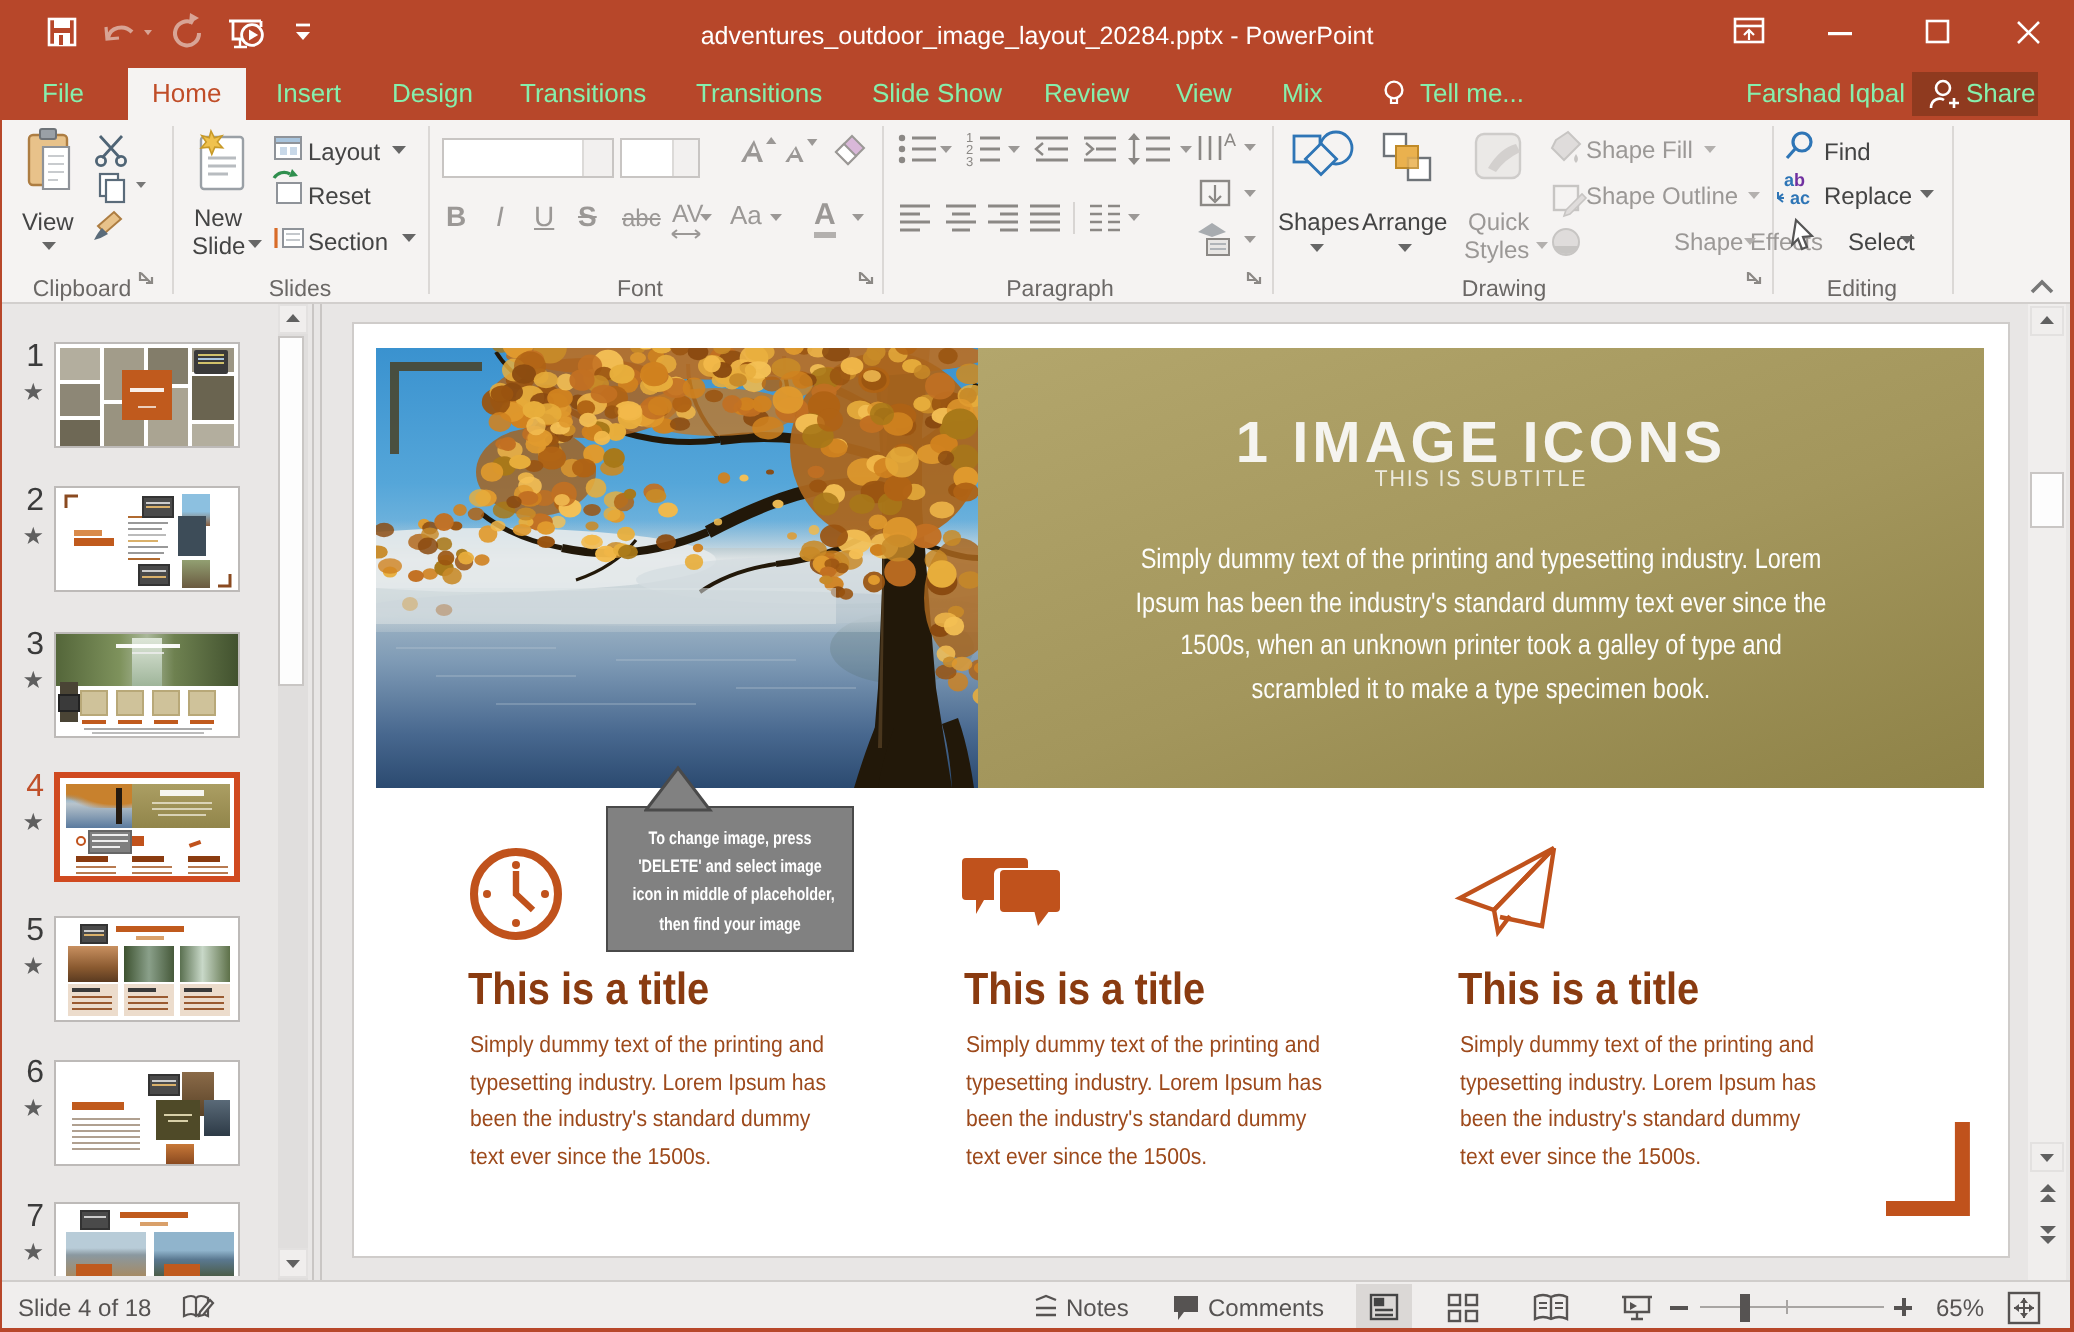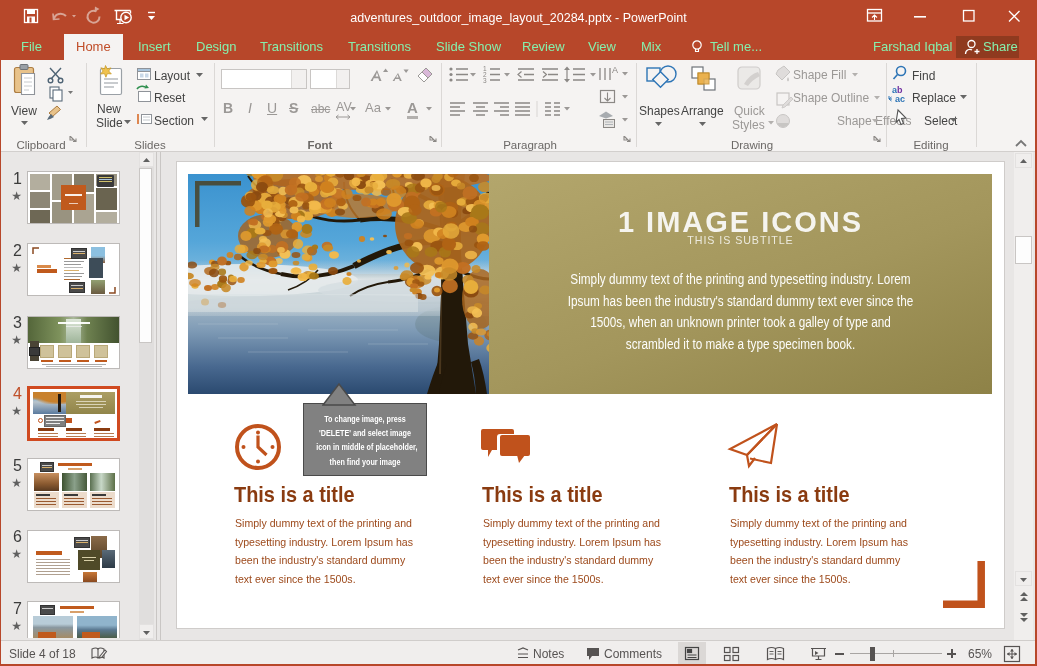--- a/index.html
+++ b/index.html
@@ -122,21 +122,21 @@
 
   <div class="gsep" style="left:86px;"></div>
   <div class="gsep" style="left:214px;"></div>
   <div class="gsep" style="left:441px;"></div>
   <div class="gsep" style="left:636px;"></div>
   <div class="gsep" style="left:886px;"></div>
   <div class="gsep" style="left:976px;"></div>
 
   <div class="glabel" style="left:8px;width:66px;">Clipboard</div>
   <div class="glabel" style="left:110px;width:80px;">Slides</div>
-  <div class="glabel" style="left:285px;width:70px;font-weight:bold;">Font</div>
+  <div class="glabel" style="left:285px;width:70px;">Font</div>
   <div class="glabel" style="left:490px;width:80px;">Paragraph</div>
   <div class="glabel" style="left:716px;width:72px;">Drawing</div>
   <div class="glabel" style="left:896px;width:70px;">Editing</div>
 
   <div class="btntext abs" style="left:11px;top:44px;">View</div>
   <div class="btntext abs" style="left:97px;top:42px;">New</div>
   <div class="btntext abs" style="left:96px;top:56px;">Slide</div>
   <div class="btntext abs" style="left:154px;top:9px;">Layout</div>
   <div class="btntext abs" style="left:154px;top:31px;">Reset</div>
   <div class="btntext abs" style="left:154px;top:54px;">Section</div>

